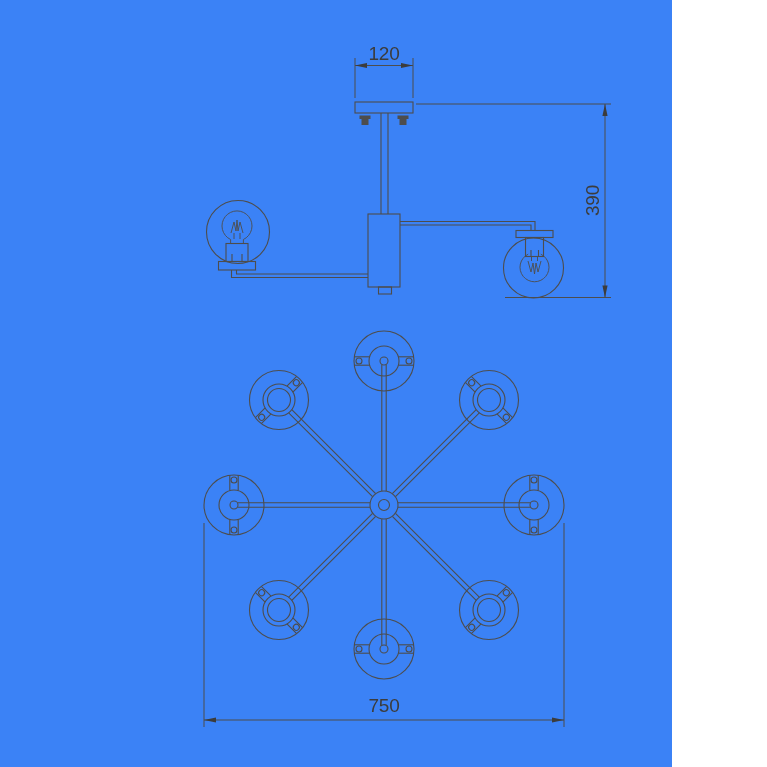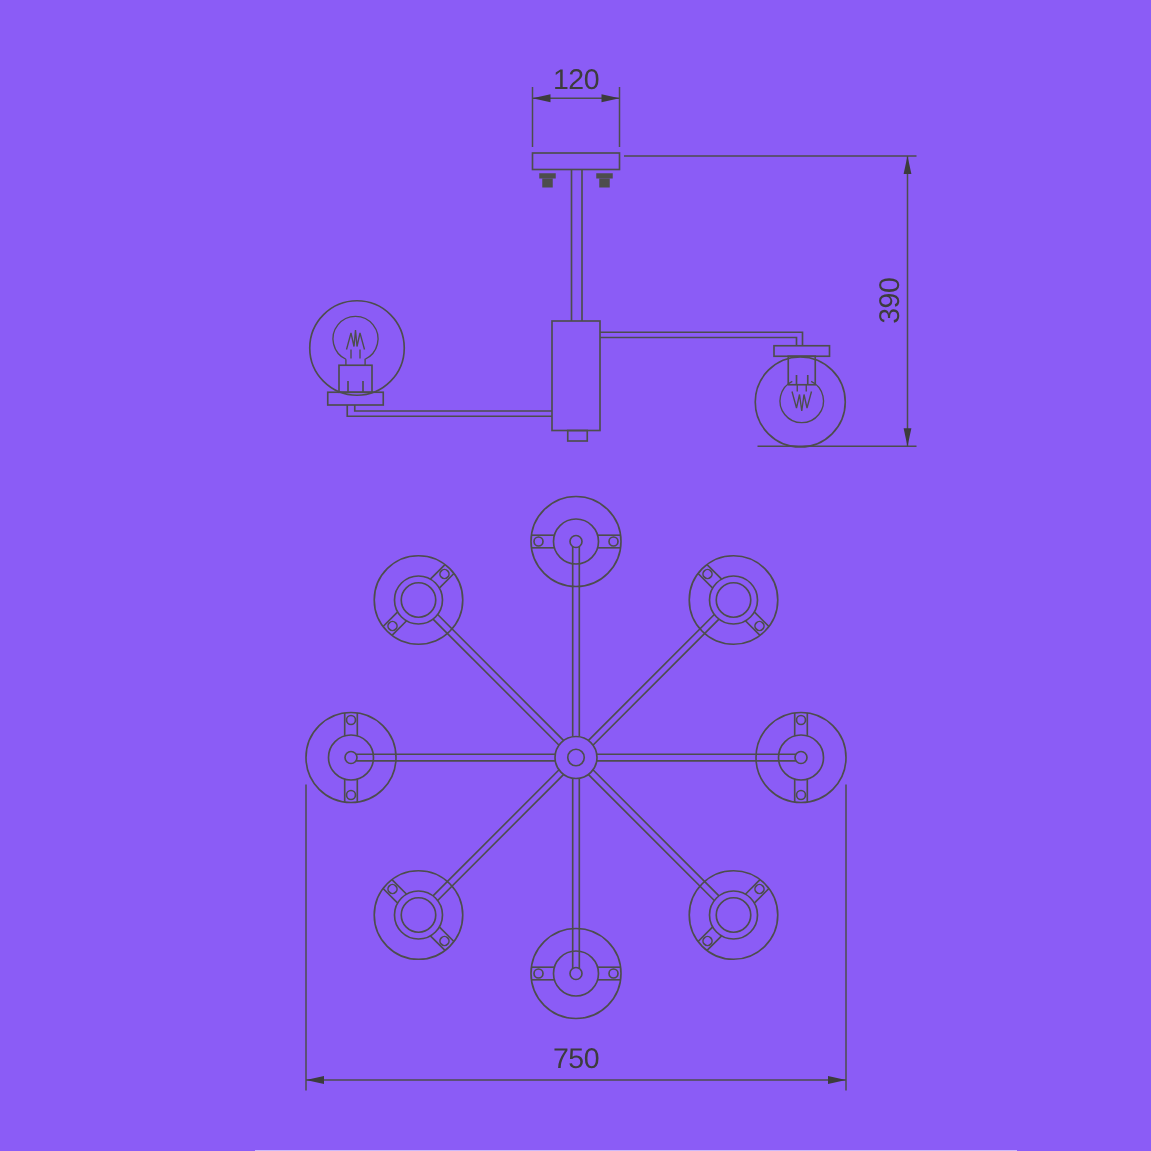--- a/index.html
+++ b/index.html
@@ -1,20 +1,20 @@
 <!DOCTYPE html>
 <html><head>
 <meta charset="utf-8">
 <style>
   html, body { margin: 0; padding: 0; background: #ffffff; }
   .canvas {
     position: relative;
-    width: 767px;
+    width: 672px;
     height: 767px;
-    background: #8b5cf6;
+    background: #3b82f6;
     overflow: hidden;
     font-family: "Liberation Sans", sans-serif;
   }
   svg { display: block; }
   .dim-text {
     font-family: "Liberation Sans", sans-serif;
     font-size: 19px;
     letter-spacing: -0.3px;
     fill: #3c3c3c;
   }

